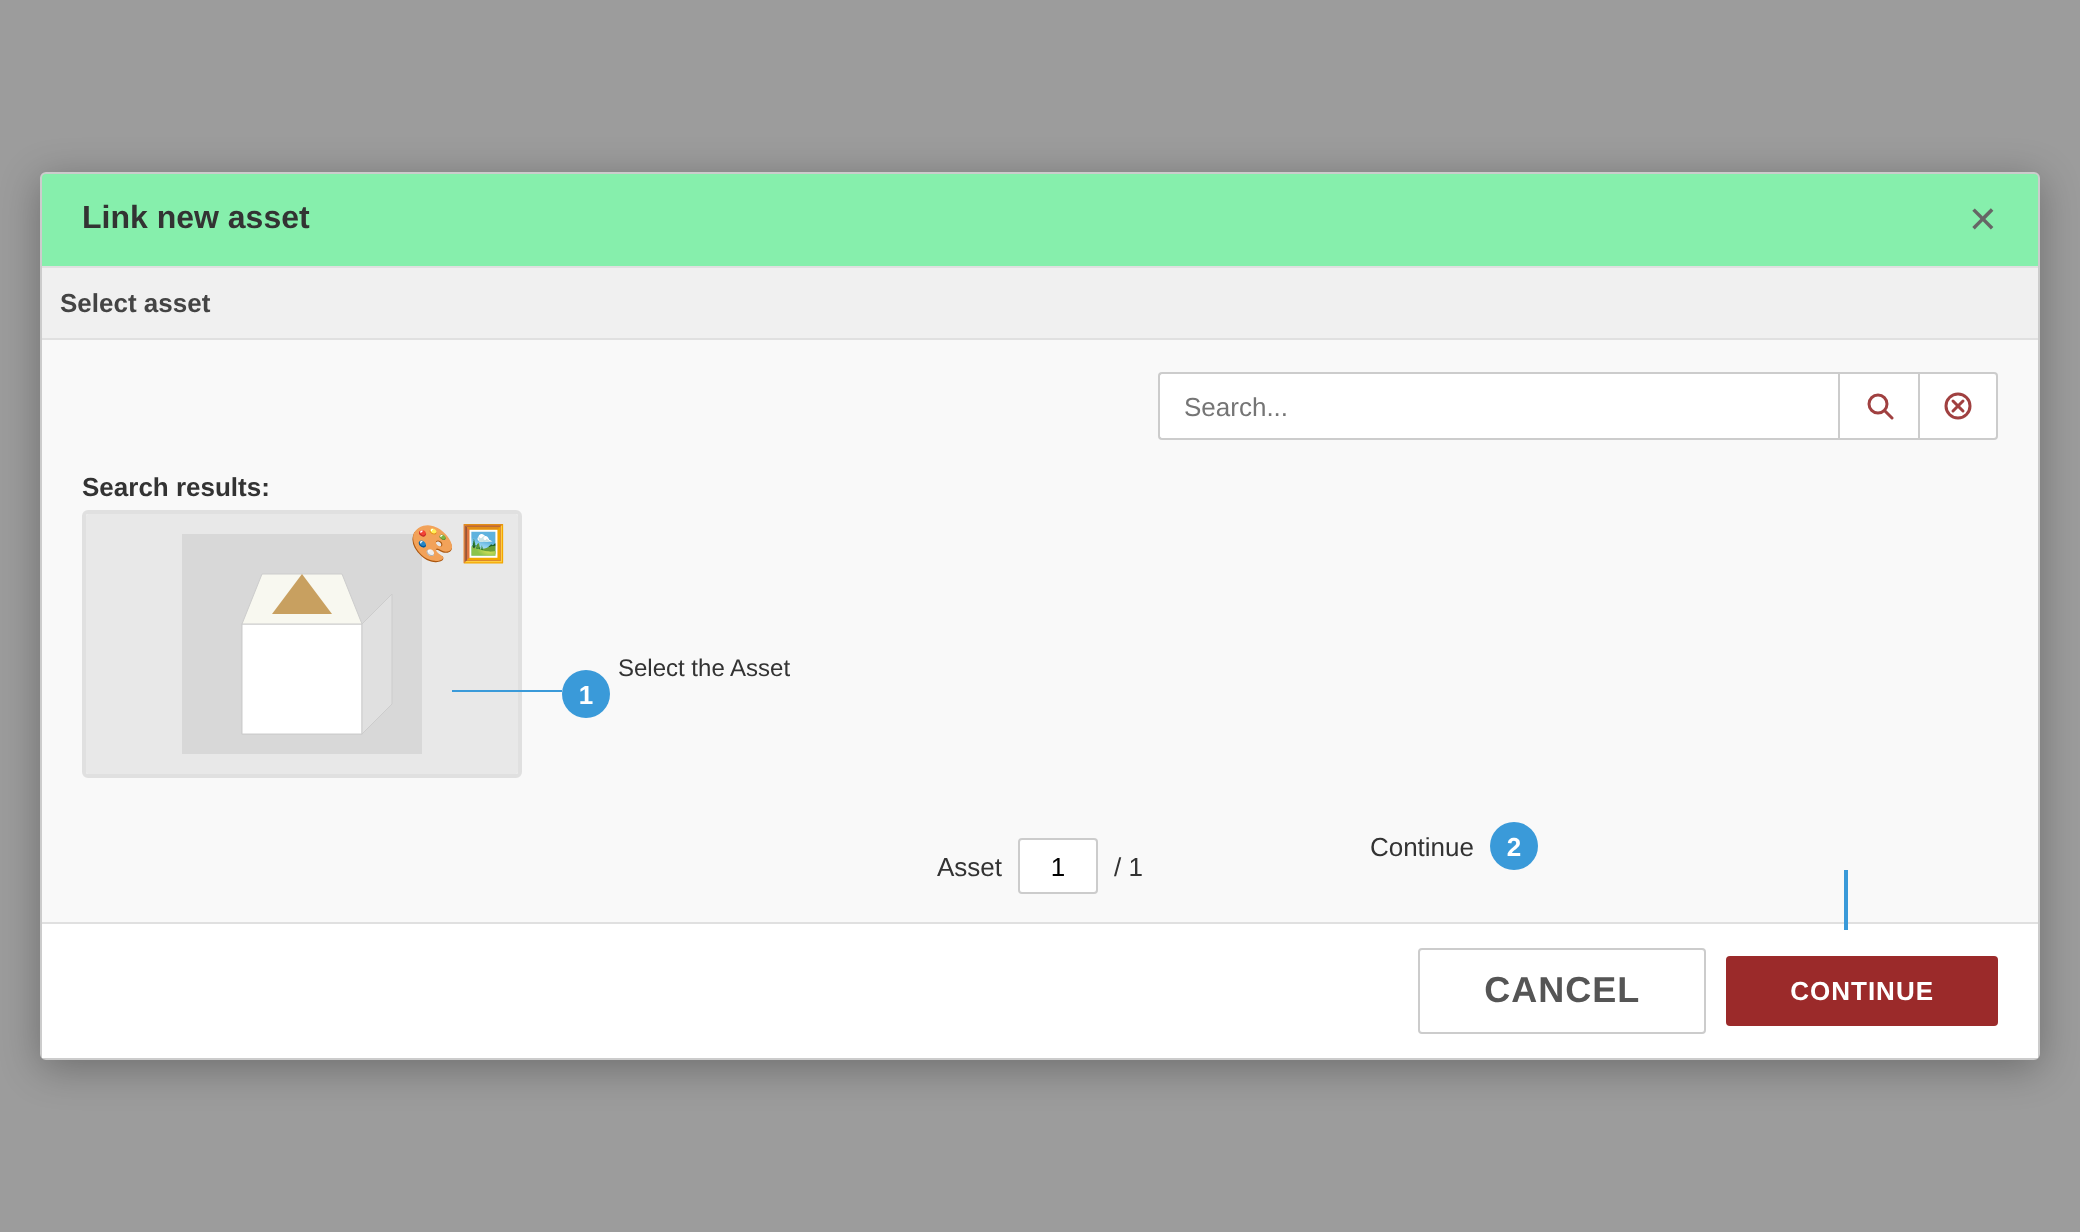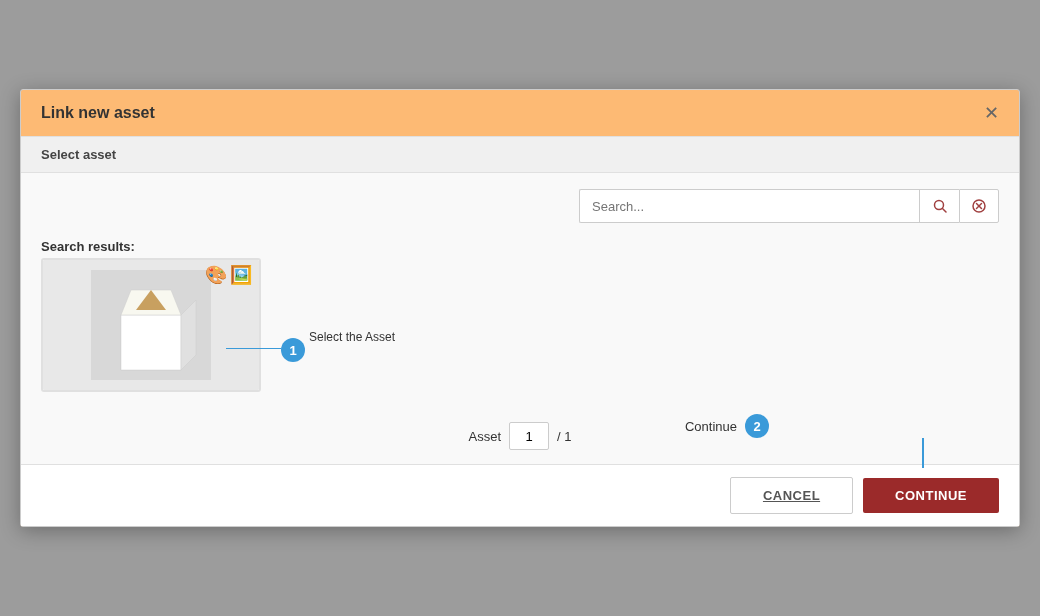--- a/index.html
+++ b/index.html
@@ -18,21 +18,21 @@
       width: 1040px;
       height: 616px;
       background: rgba(0,0,0,0.3);
       display: flex;
       align-items: center;
       justify-content: center;
     }
 
     .dialog {
       width: 1000px;
-      background: #fdba74;
+      background: #86efac;
       border: 1px solid #ccc;
       border-radius: 3px;
       box-shadow: 0 4px 20px rgba(0,0,0,0.3);
       display: flex;
       flex-direction: column;
     }
 
     .dialog-header {
       display: flex;
       align-items: center;
@@ -58,21 +58,21 @@
 
     .dialog-body {
       flex: 1;
       background: #f9f9f9;
       border-bottom: 1px solid #e0e0e0;
     }
 
     .section-header {
       background: #f0f0f0;
       border-bottom: 1px solid #e0e0e0;
-      padding: 10px 20px;
+      padding: 10px 9px;
       font-size: 13px;
       font-weight: 600;
       color: #444;
     }
 
     .section-content {
       padding: 16px 20px;
     }
 
     .search-bar {
@@ -288,26 +288,25 @@
       padding: 12px 20px;
       gap: 10px;
       background: #fff;
     }
 
     .btn-cancel {
       padding: 10px 32px;
       background: #fff;
       border: 1px solid #ccc;
       color: #555;
-      font-size: 13px;
+      font-size: 18px;
       font-weight: 600;
       cursor: pointer;
       letter-spacing: 0.5px;
       border-radius: 2px;
-      text-decoration: underline;
     }
 
     .btn-continue {
       padding: 10px 32px;
       background: #9b2a2a;
       border: none;
       color: #fff;
       font-size: 13px;
       font-weight: 700;
       cursor: pointer;

